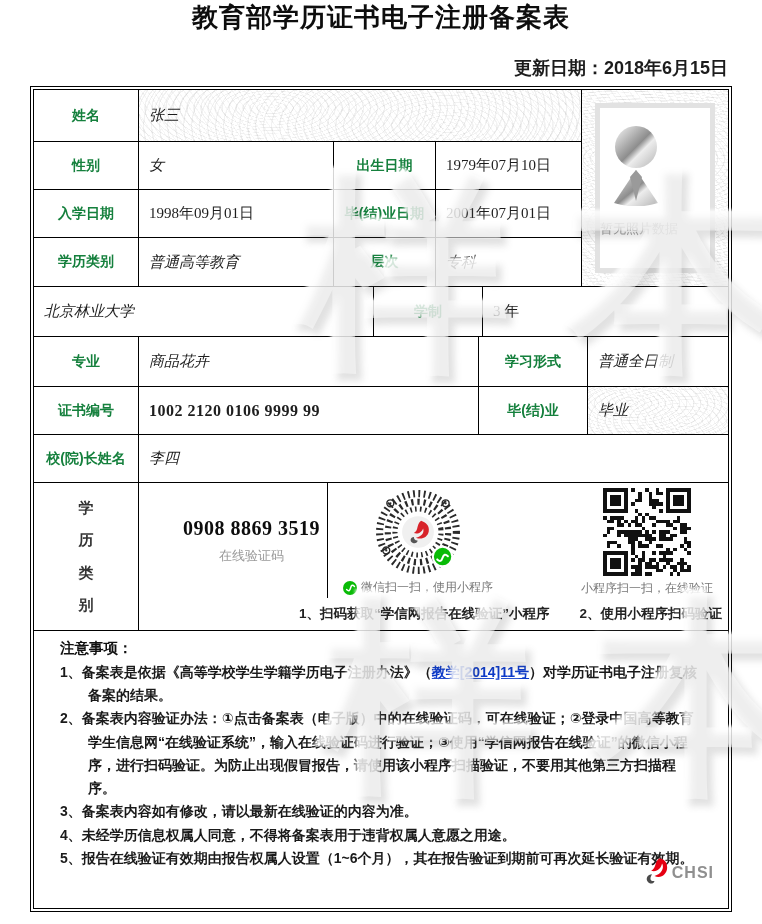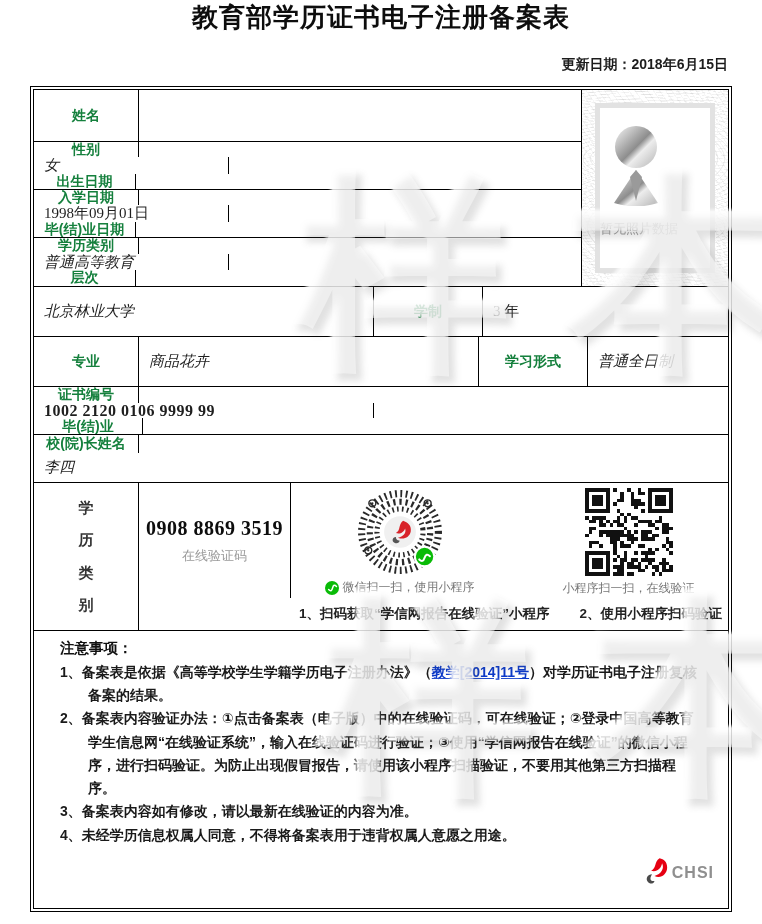--- a/index.html
+++ b/index.html
@@ -4,62 +4,62 @@
 <style>
   * { margin:0; padding:0; box-sizing:border-box; }
   html,body { background:#fff; }
   .sheet {
     position:relative; width:762px; height:924px; margin:0 auto;
     background:#fff; overflow:hidden; color:#222;
     font-family:"Liberation Sans","DejaVu Sans",sans-serif;
   }
   .page-title { position:absolute; top:0; left:0; width:100%; text-align:center;
     font-size:26px; font-weight:bold; letter-spacing:1px; color:#0d0d0d; }
-  .update-date { position:absolute; top:56px; right:34px; font-size:14px; font-weight:bold; color:#1c1c1c; }
+  .update-date { position:absolute; top:56px; right:34px; font-size:18px; font-weight:bold; color:#1c1c1c; }
 
   .form-table { position:absolute; left:30px; top:86px; width:702px; height:826px;
     border:4px double #000; background:#fff; display:flex; flex-direction:column; z-index:1; }
 
   .trow { display:flex; border-bottom:1px solid #000; flex:0 0 auto; }
   .cell { display:flex; align-items:center; overflow:hidden; }
   .br { border-right:1px solid #000; }
   .lbl { justify-content:center; text-align:center; font-weight:bold; font-size:14px; color:#15803d; line-height:1.25; }
   .val { padding-left:10px; font-size:15px; color:#1e1e1e; }
   .kai { font-family:"Liberation Serif","DejaVu Serif",serif; font-style:italic; }
   .ser { font-family:"Liberation Serif","DejaVu Serif",serif; }
   .certno { font-family:"Liberation Serif","DejaVu Serif",serif; font-weight:bold; font-size:16px; letter-spacing:.5px; }
 
   .w-l1 { width:105px; } .w-v1 { width:195px; } .w-l2 { width:102px; }
   .w5-v { width:340px; } .w5-l2 { width:109px; }
   .grow { flex:1; }
 
   .top-block { display:flex; border-bottom:1px solid #000; flex:0 0 auto; }
   .top-left { width:548px; border-right:1px solid #000; display:flex; flex-direction:column; }
   .top-left .trow:last-child { border-bottom:none; }
-  .h52{height:52px;} .h48{height:48px;flex-direction:column;} .h50{height:50px;}
+  .h52{height:52px;} .h48{height:48px;} .h50{height:50px;}
 
   .guilloche {
     background-color:#fff;
     background-image:
       repeating-radial-gradient(ellipse 30px 12px at 30% 35%, rgba(70,70,70,.08) 0 1px, transparent 1.6px 7px),
       repeating-radial-gradient(ellipse 36px 15px at 70% 70%, rgba(70,70,70,.07) 0 1px, transparent 1.6px 8px),
       repeating-linear-gradient(55deg, rgba(80,80,80,.05) 0 1px, transparent 1px 5px);
   }
   .photo-cell { flex:1; display:flex; align-items:center; justify-content:center; }
   .photo-card { width:120px; height:170px; background:#fff; border:5px solid #e2e2e2;
     display:flex; flex-direction:column; align-items:flex-start; }
   .photo-card svg { margin-top:16px; }
   .photo-placeholder { margin-top:14px; font-size:13px; color:#9a9a9a; }
 
   .verify-row { height:148px; display:flex; border-bottom:1px solid #000; }
   .v-label { width:105px; border-right:1px solid #000; display:flex; align-items:center; justify-content:center; }
   .v-label-text { width:17px; font-size:15px; font-weight:bold; color:#333; line-height:2.15;
     word-break:break-all; text-align:center; }
   .v-content { flex:1; display:flex; flex-direction:column; }
-  .v-top { flex:1; display:flex; min-height:0; }
+  .v-top { flex:1; display:flex; min-height:0;margin-left:37px; }
   .code-cell { width:152px; border-right:1px solid #000; display:flex; flex-direction:column;
     align-items:center; justify-content:center; }
   .v-code { font-family:"Liberation Serif","DejaVu Serif",serif; font-weight:bold; font-size:20px; color:#0d0d0d; letter-spacing:.5px; }
   .v-code-caption { margin-top:7px; font-size:13px; color:#999; }
   .qr-cell { flex:1; display:flex; align-items:center; justify-content:center; gap:88px; padding-top:4px; }
   .qr-block { display:flex; flex-direction:column; align-items:center; }
   .qr-caption { margin-top:4px; font-size:12px; color:#777; display:flex; align-items:center; gap:4px; }
   .steps { height:32px; display:flex; align-items:center; gap:30px; padding-left:160px;
     font-size:13.5px; font-weight:bold; color:#222; white-space:nowrap; }
 
@@ -88,20 +88,21 @@
 
   <div class="wm wm1">样本</div>
   <div class="wm wm2">样本</div>
 
   <div class="form-table">
 
     <div class="top-block">
       <div class="top-left">
         <div class="trow h52">
           <div class="cell lbl br w-l1">姓名</div>
+          <div class="cell val kai grow guilloche">张三</div>
         </div>
         <div class="trow h48">
           <div class="cell lbl br w-l1">性别</div>
           <div class="cell val kai br w-v1">女</div>
           <div class="cell lbl br w-l2">出生日期</div>
           <div class="cell val ser grow">1979年07月10日</div>
         </div>
         <div class="trow h48">
           <div class="cell lbl br w-l1">入学日期</div>
           <div class="cell val ser br w-v1">1998年09月01日</div>
@@ -408,20 +409,21 @@
         </div>
       </div>
     </div>
 
     <div class="notes">
       <div class="note-heading">注意事项：</div>
       <div class="note"><span>1、备案表是依据《高等学校学生学籍学历电子注册办法》（</span><span class="note-link">教学[2014]11号</span><span>）对学历证书电子注册复核备案的结果。</span></div>
       <div class="note">2、备案表内容验证办法：①点击备案表（电子版）中的在线验证码，可在线验证；②登录中国高等教育学生信息网“在线验证系统”，输入在线验证码进行验证；③使用“学信网报告在线验证”的微信小程序，进行扫码验证。为防止出现假冒报告，请使用该小程序扫描验证，不要用其他第三方扫描程序。</div>
       <div class="note">3、备案表内容如有修改，请以最新在线验证的内容为准。</div>
       <div class="note">4、未经学历信息权属人同意，不得将备案表用于违背权属人意愿之用途。</div>
+      <div class="note">5、报告在线验证有效期由报告权属人设置（1~6个月），其在报告验证到期前可再次延长验证有效期。</div>
 
       <div class="chsi-logo">
         <svg width="27" height="31" viewBox="0 0 32 36" aria-hidden="true">
           <path d="M22 1 C15 6 19 12 12 16 C19 18 24 13 25 7 C28 13 24 20 16 22 C23 26 31 20 31 12 C31 5 27 2 22 1 Z" fill="#e60012"></path>
           <path d="M13 20 C8 20 5 25 8 29 C10 32 15 32 16 28 C12 29 10 26 12 22 Z" fill="#4a4a4a"></path>
         </svg>
         <span class="chsi-text">CHSI</span>
       </div>
     </div>
 

